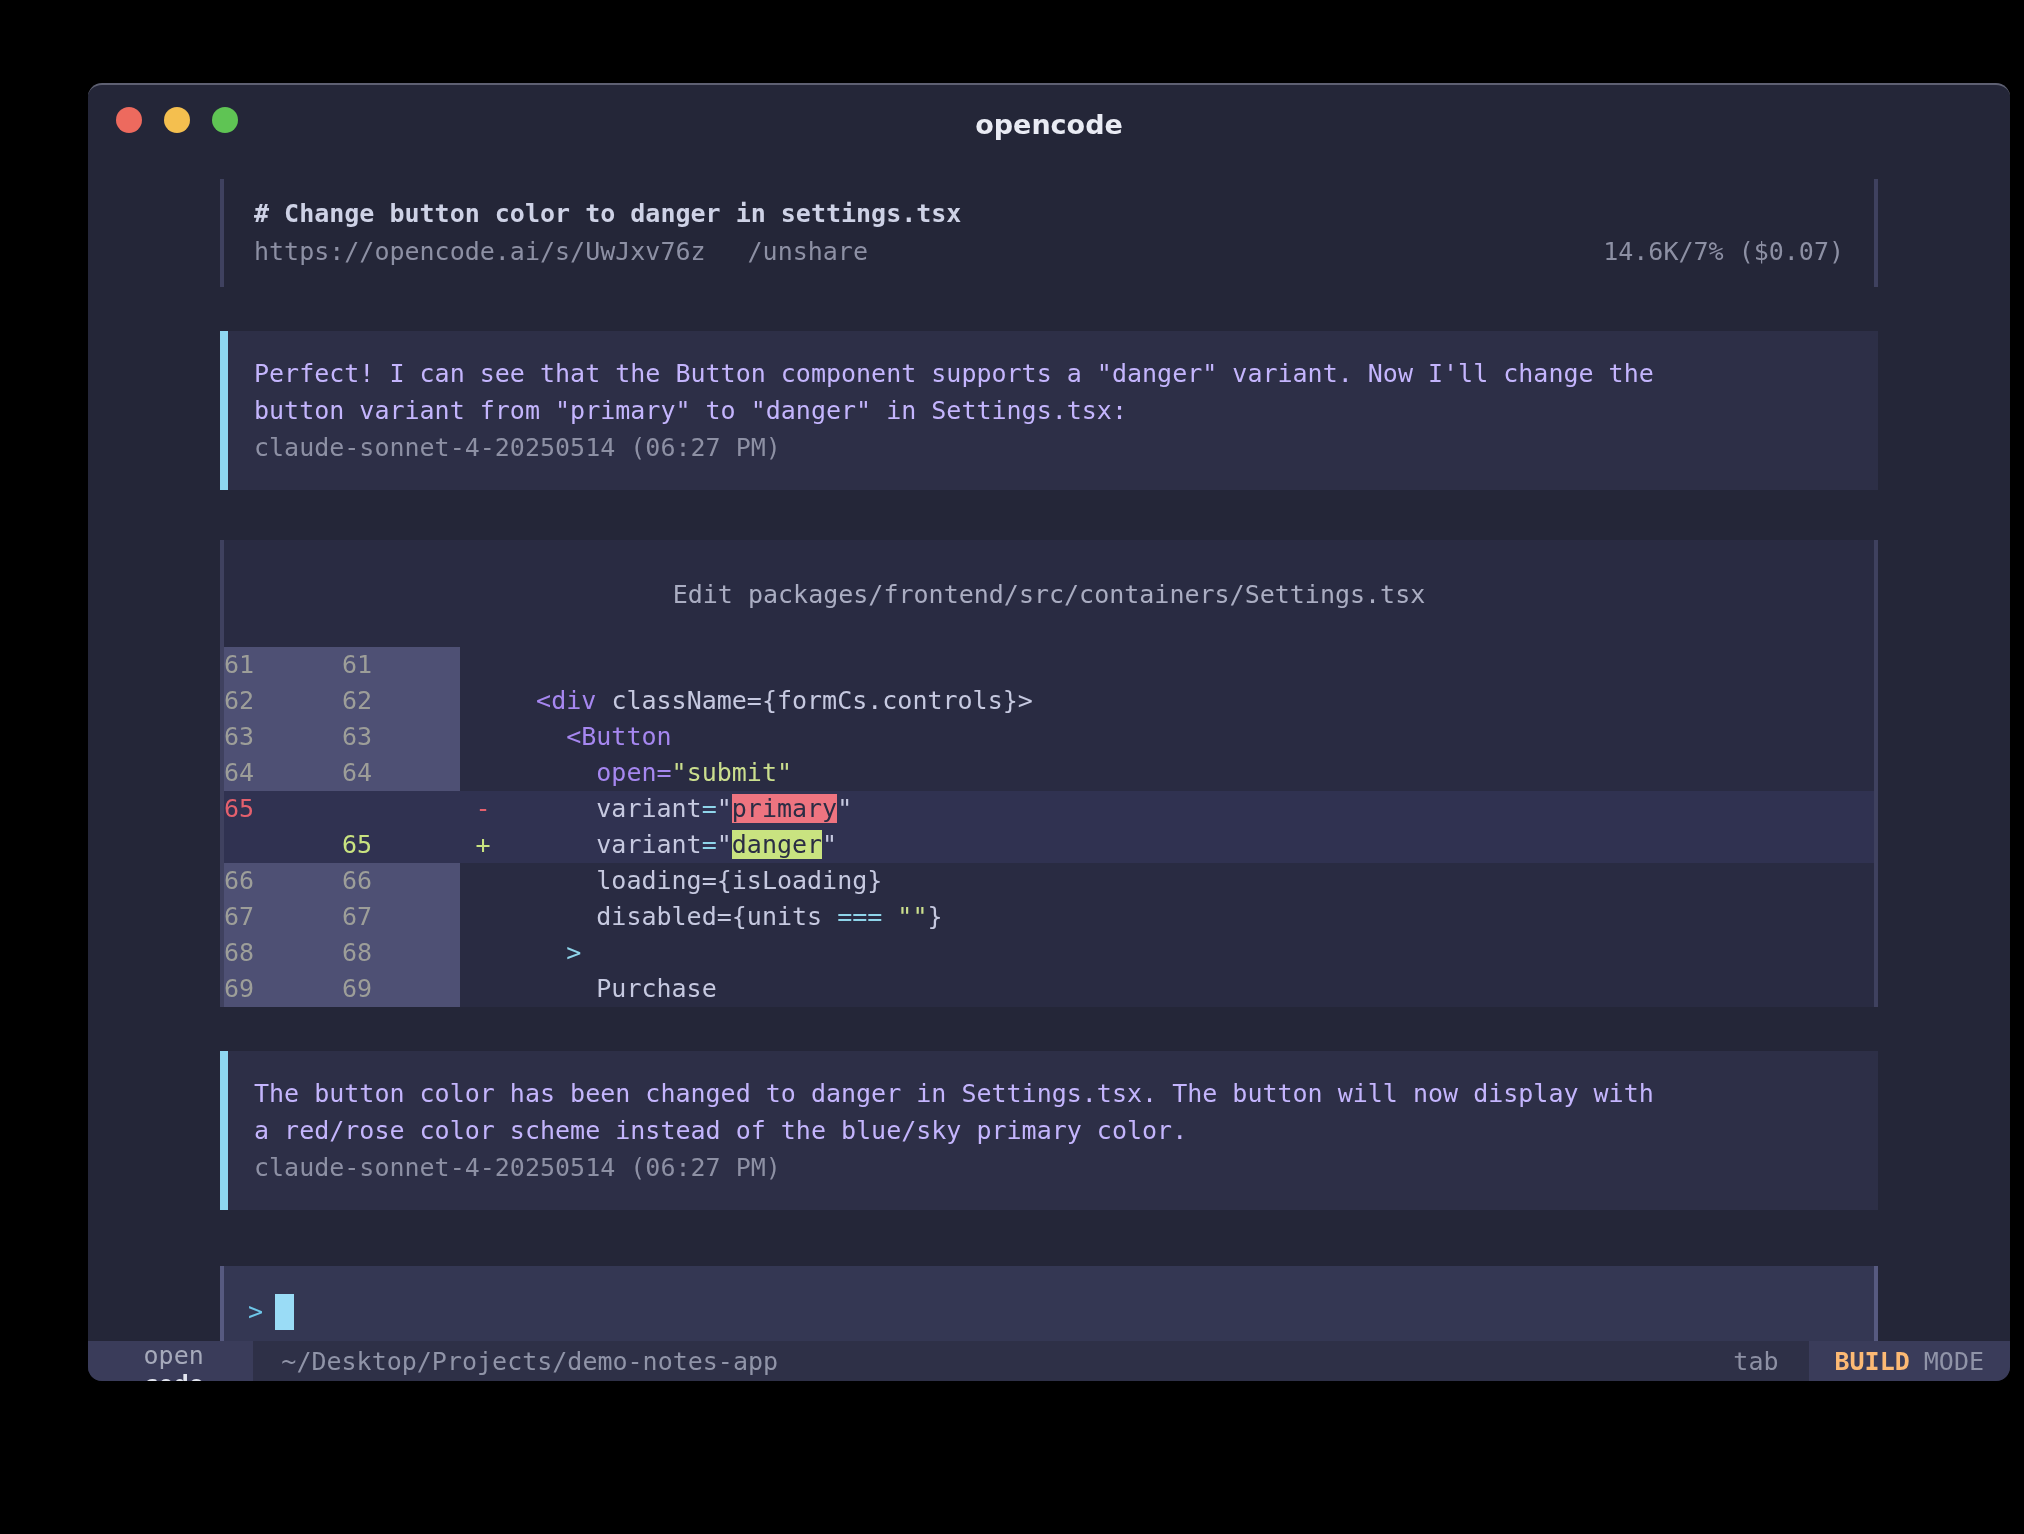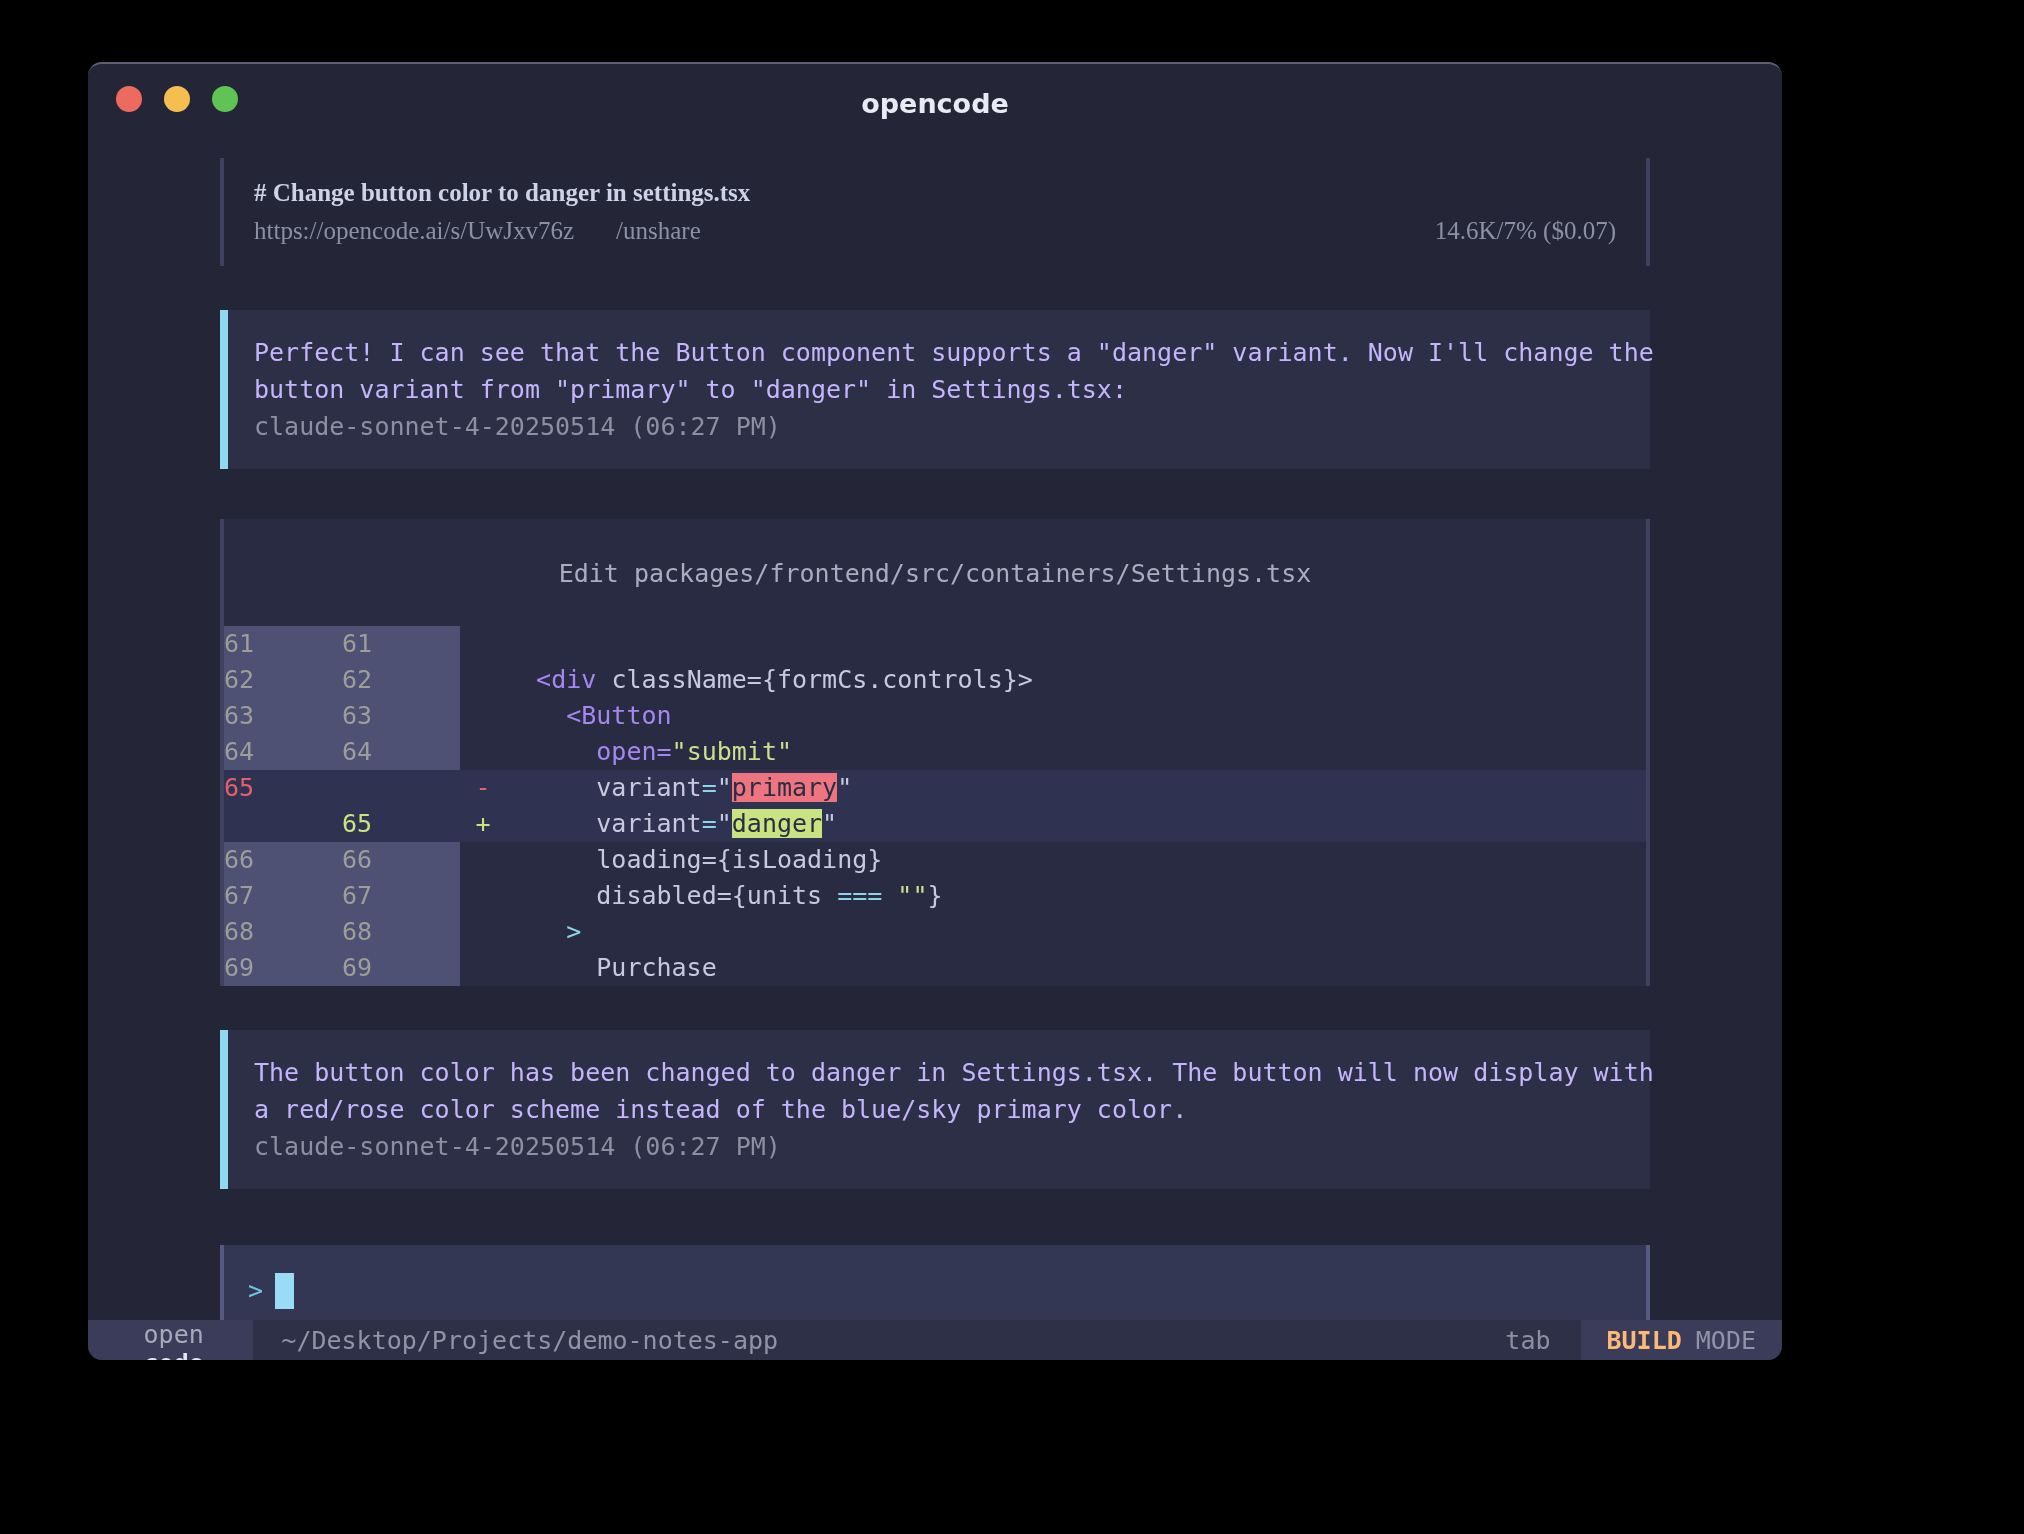--- a/index.html
+++ b/index.html
@@ -2,42 +2,41 @@
 <html><head>
 <meta charset="utf-8">
 <style>
   html,body{margin:0;padding:0;}
   body{
     width:2024px;height:1534px;background:#000;
     font-family:"DejaVu Sans Mono","Liberation Mono",monospace;
     font-size:25px;color:#ced2e6;position:relative;overflow:hidden;
   }
   .window{
-    position:absolute;left:88px;top:62px;width:1694px;height:1298px;
+    position:absolute;left:88px;top:83px;width:1922px;height:1298px;
     background:#242638;border-radius:14px;overflow:hidden;box-sizing:border-box;
     border-top:2px solid #5e6072;
   }
   
   .titlebar{position:relative;height:64px;}
   .lights{position:absolute;left:28px;top:22px;display:flex;gap:22px;}
   .light{width:26px;height:26px;border-radius:50%;}
   .light-close{background:#ed6a5e;}
   .light-min{background:#f4bf4f;}
   .light-zoom{background:#5fc454;}
   .win-title{
     text-align:center;padding-top:24px;
     font-family:"DejaVu Sans","Liberation Sans",sans-serif;
     font-weight:bold;font-size:27px;color:#e9ebf4;
   }
   .content{padding:0 132px;}
   
   .share-header{
     margin-top:30px;border-left:4px solid #3f415f;border-right:4px solid #3f415f;
     padding:16px 30px;
-    font-family:Liberation Serif, serif;
   }
   .share-title{font-weight:bold;color:#ced2e6;line-height:38px;}
   .share-row{display:flex;align-items:baseline;color:#8d90a4;line-height:38px;}
   .share-url{color:#8d90a4;}
   .share-unshare{margin-left:42px;color:#8d90a4;}
   .share-spacer{flex:1;}
   .share-stats{color:#8d90a4;}
   
   .msg{
     margin-top:44px;background:#2d2f47;border-left:8px solid #8ed8f1;

